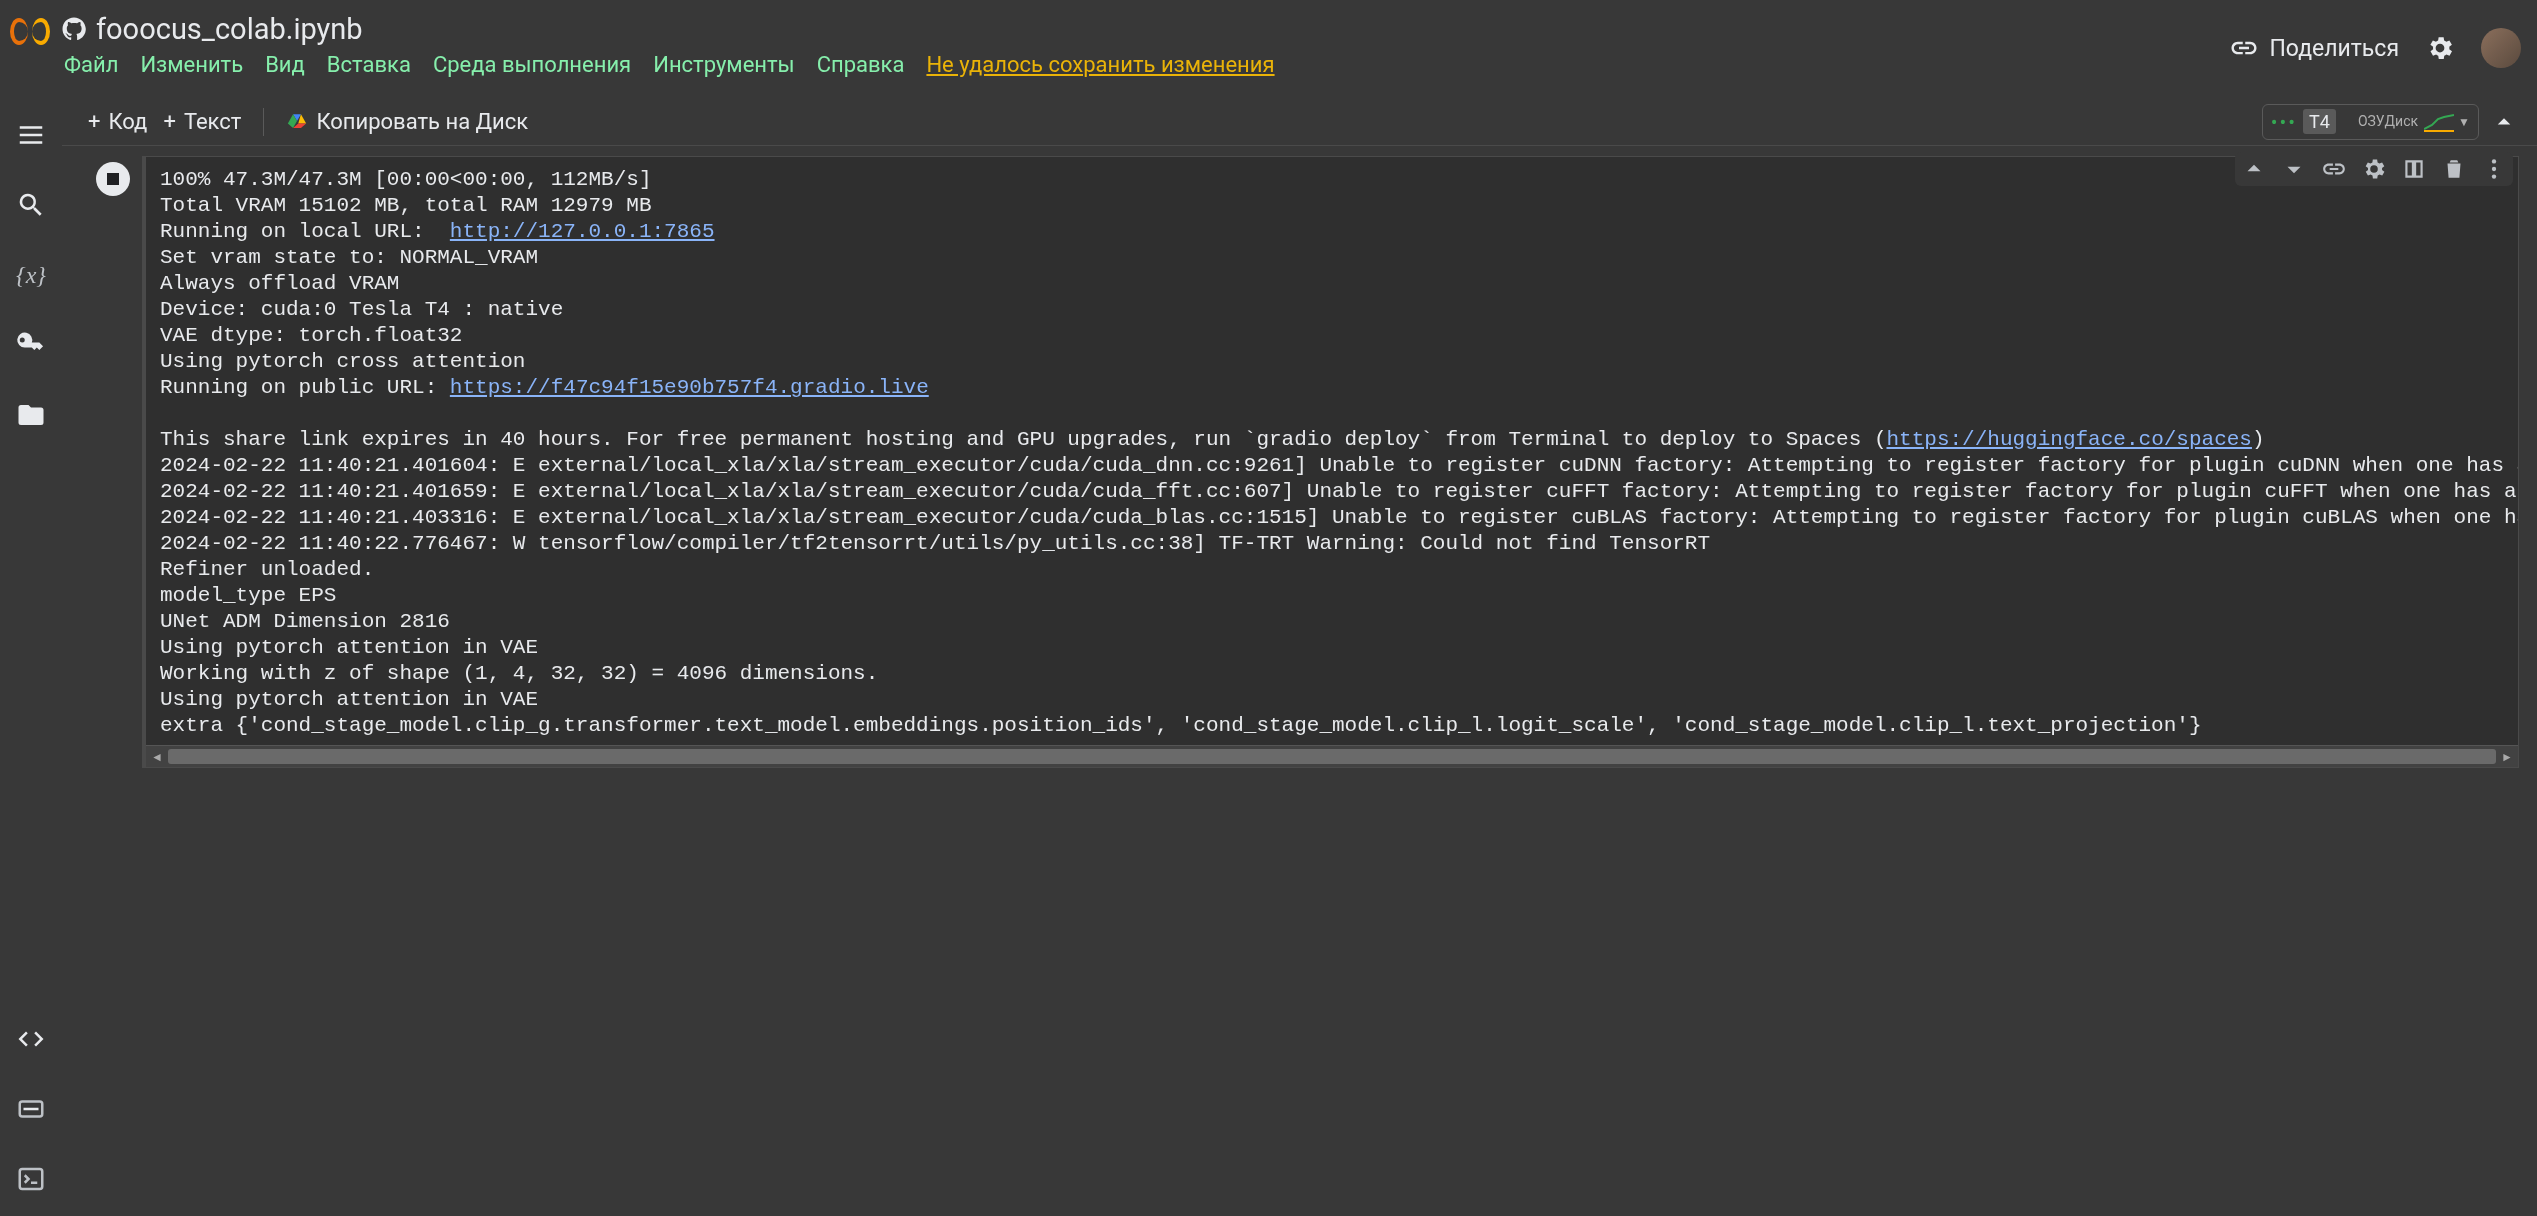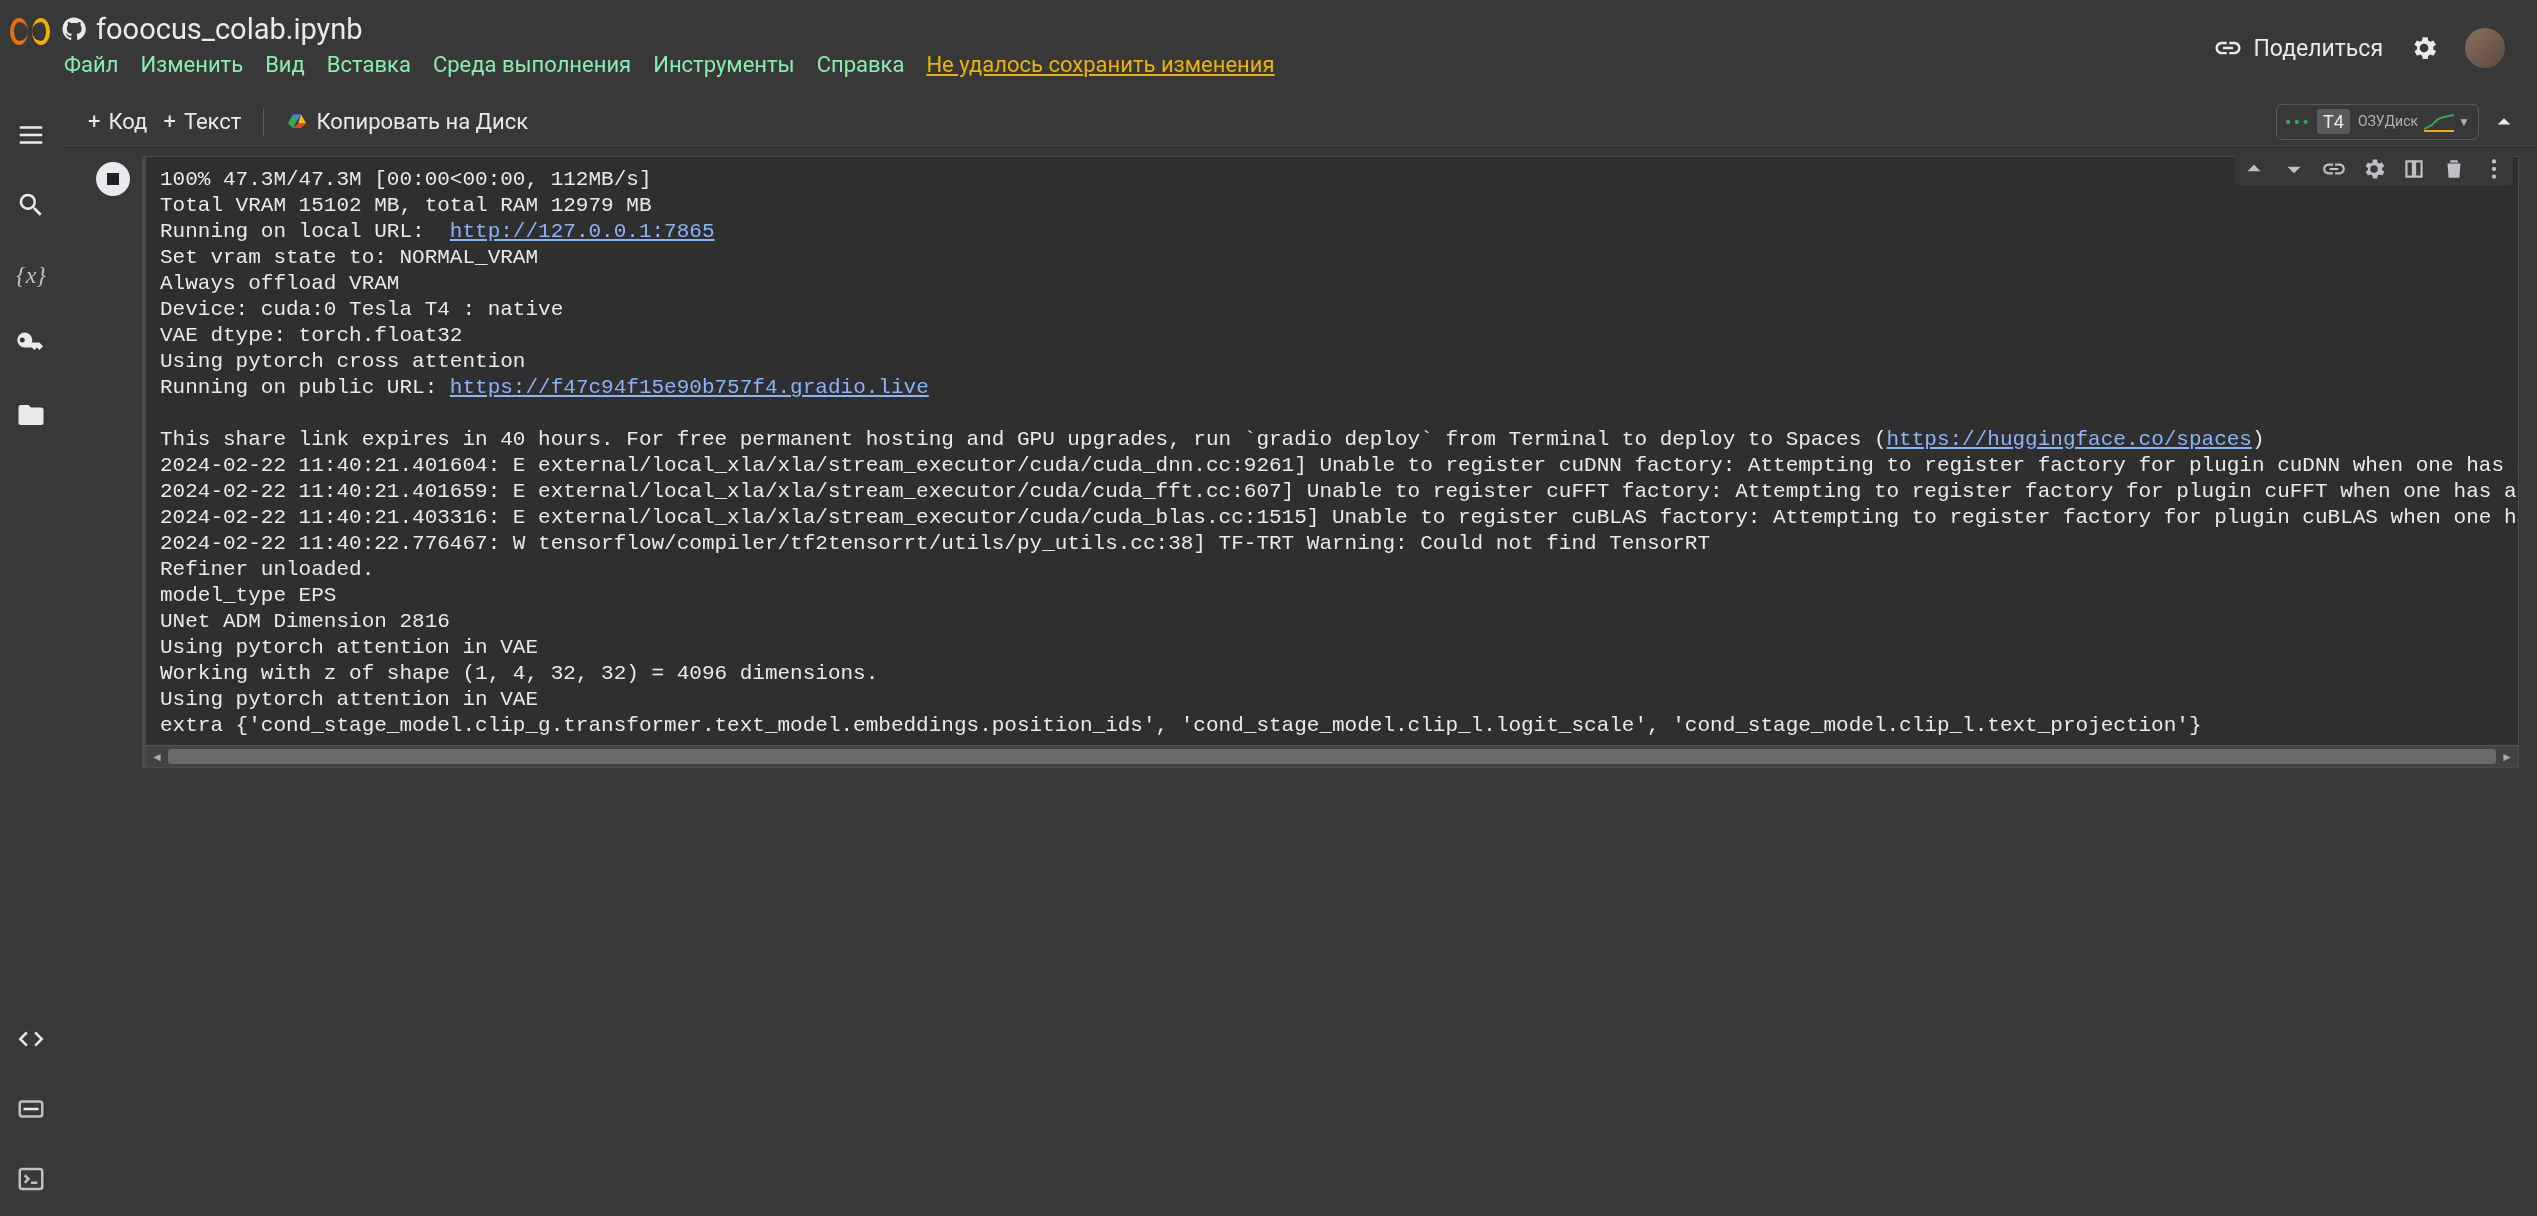--- a/index.html
+++ b/index.html
@@ -9,34 +9,34 @@
 .logo{width:42px;height:27px;display:flex;gap:4px;align-items:center}
 .logo .c1{width:18px;height:27px;border:4px solid #e8710a;border-radius:50%;border-right:none}
 .logo .c2{width:18px;height:27px;border:4px solid #f9ab00;border-radius:50%;border-left:none}
 .title-area{flex:1;padding-top:12px}
 .title-row{display:flex;align-items:center;gap:10px;height:34px}
 .gh-icon{width:24px;height:24px;fill:#e8eaed}
 .nb-title{font-size:29px;color:#e8eaed;font-weight:400}
 .menu-row{display:flex;align-items:center;gap:22px;padding-top:6px;padding-left:2px}
 .menu-item{font-size:22px;color:#86efac;cursor:pointer}
 .menu-item.saved{text-decoration:underline;color:#eab308}
-.header-right{display:flex;align-items:center;gap:26px;padding-right:32px;padding-top:28px}
+.header-right{display:flex;align-items:center;gap:26px;padding-right:16px;padding-top:28px}
 .share-btn{display:flex;align-items:center;gap:10px;cursor:pointer}
 .share-label{font-size:23px;color:#e8eaed}
 .gear-icon,.link-icon,.expand-icon{width:30px;height:30px;fill:#e8eaed;cursor:pointer}
 .avatar{width:40px;height:40px;border-radius:50%;background:linear-gradient(135deg,#8b6f5c,#5a4a3e);cursor:pointer}
 
 .toolbar{position:fixed;top:98px;left:62px;right:0;height:48px;background:#383838;display:flex;align-items:center;padding:0 18px;z-index:9;border-bottom:1px solid #4a4a4a}
 .tb-btn{display:flex;align-items:center;gap:8px;color:#e8eaed;font-size:22px;cursor:pointer;padding:4px 8px}
 .tb-sep{width:1px;height:28px;background:#5a5a5a;margin:0 14px}
 .drive-icon{width:22px;height:22px}
 .tb-right{margin-left:auto;display:flex;align-items:center;gap:10px}
 .conn-box{display:flex;align-items:center;border:1px solid #5a5a5a;border-radius:6px;height:36px;padding:0 8px;cursor:pointer}
 .conn-dots{color:#34a853;font-size:20px;letter-spacing:2px;margin-right:6px}
-.conn-t4{background:#5a5a5a;color:#e8eaed;font-size:18px;padding:2px 6px;border-radius:3px;margin-right:8px}
+.conn-t4{background:#5a5a5a;color:#e8eaed;font-size:18px;padding:2px 6px;border-radius:3px;margin-right:22px}
 .conn-stats{display:flex;flex-direction:row;font-size:14px;color:#b0b0b0;line-height:1.1;margin-right:6px}
 .conn-chart{width:30px;height:22px;margin-right:4px}
 .conn-caret{color:#b0b0b0;font-size:12px}
 
 .left-rail{position:fixed;top:98px;left:0;bottom:0;width:62px;background:#383838;display:flex;flex-direction:column;align-items:center;padding-top:22px;gap:40px;z-index:8}
 .rail-icon{width:30px;height:30px;fill:#bdc1c6;cursor:pointer;display:flex;align-items:center;justify-content:center}
 .rail-spacer{flex:1}
 
 .main{position:fixed;top:146px;left:62px;right:0;bottom:0;overflow:auto;padding:10px 10px 10px 0}
 .cell{position:relative;margin-left:22px;margin-right:8px}

